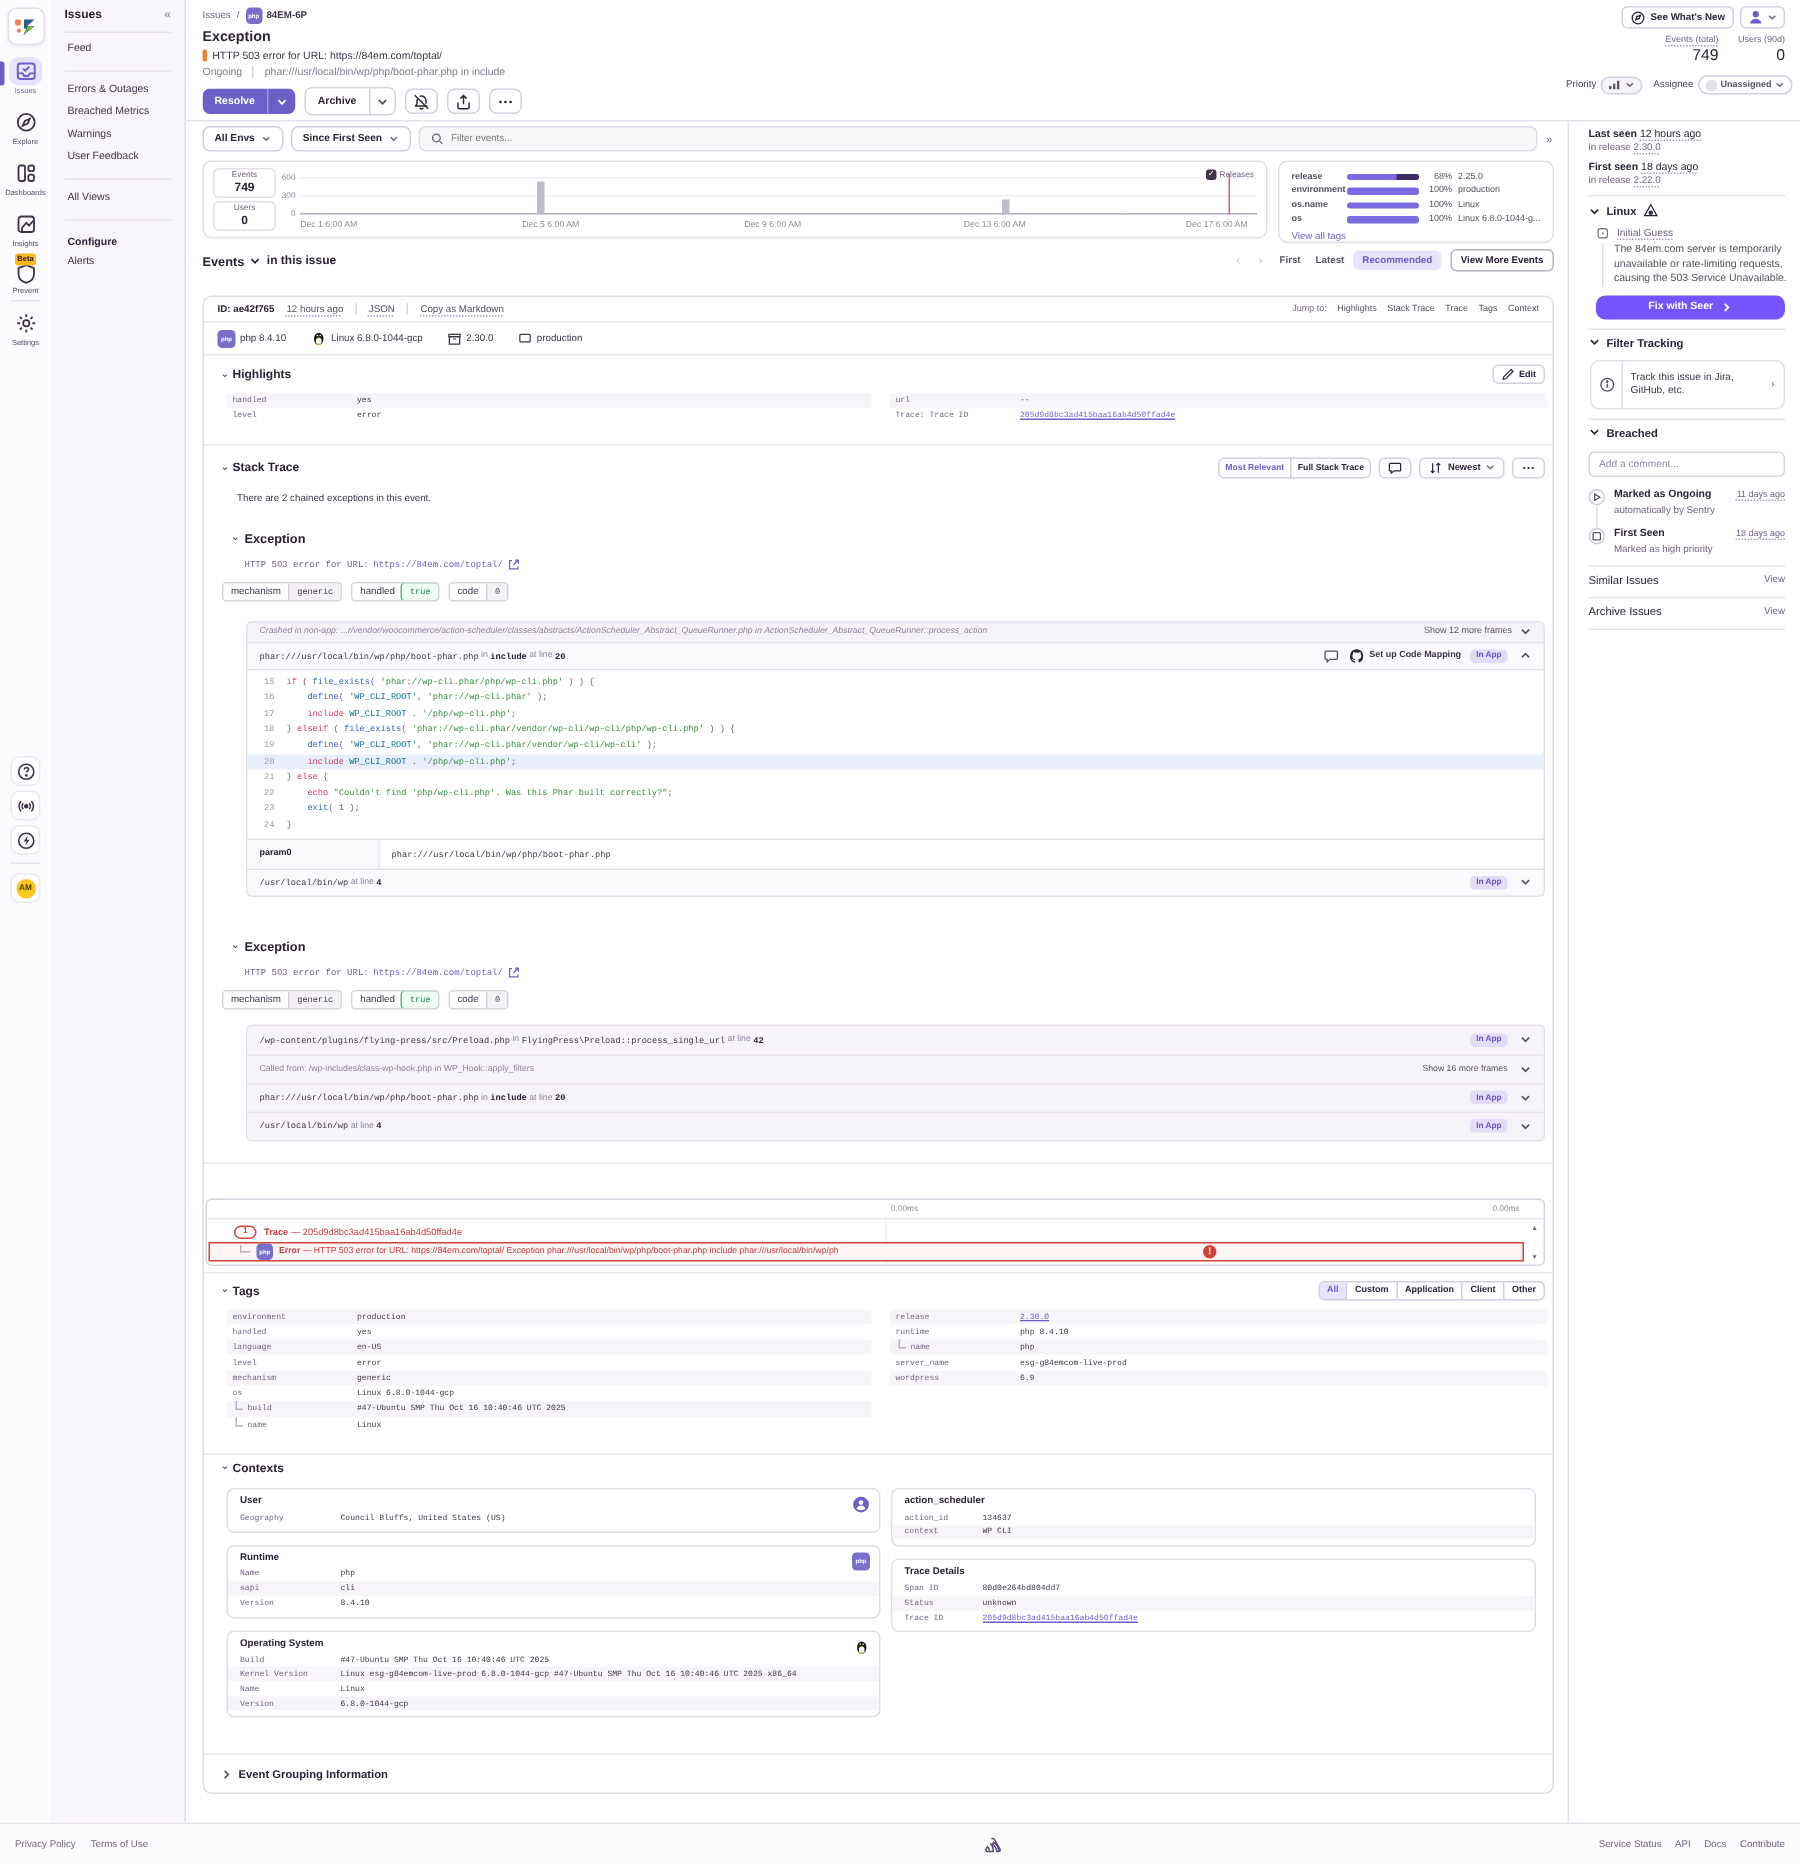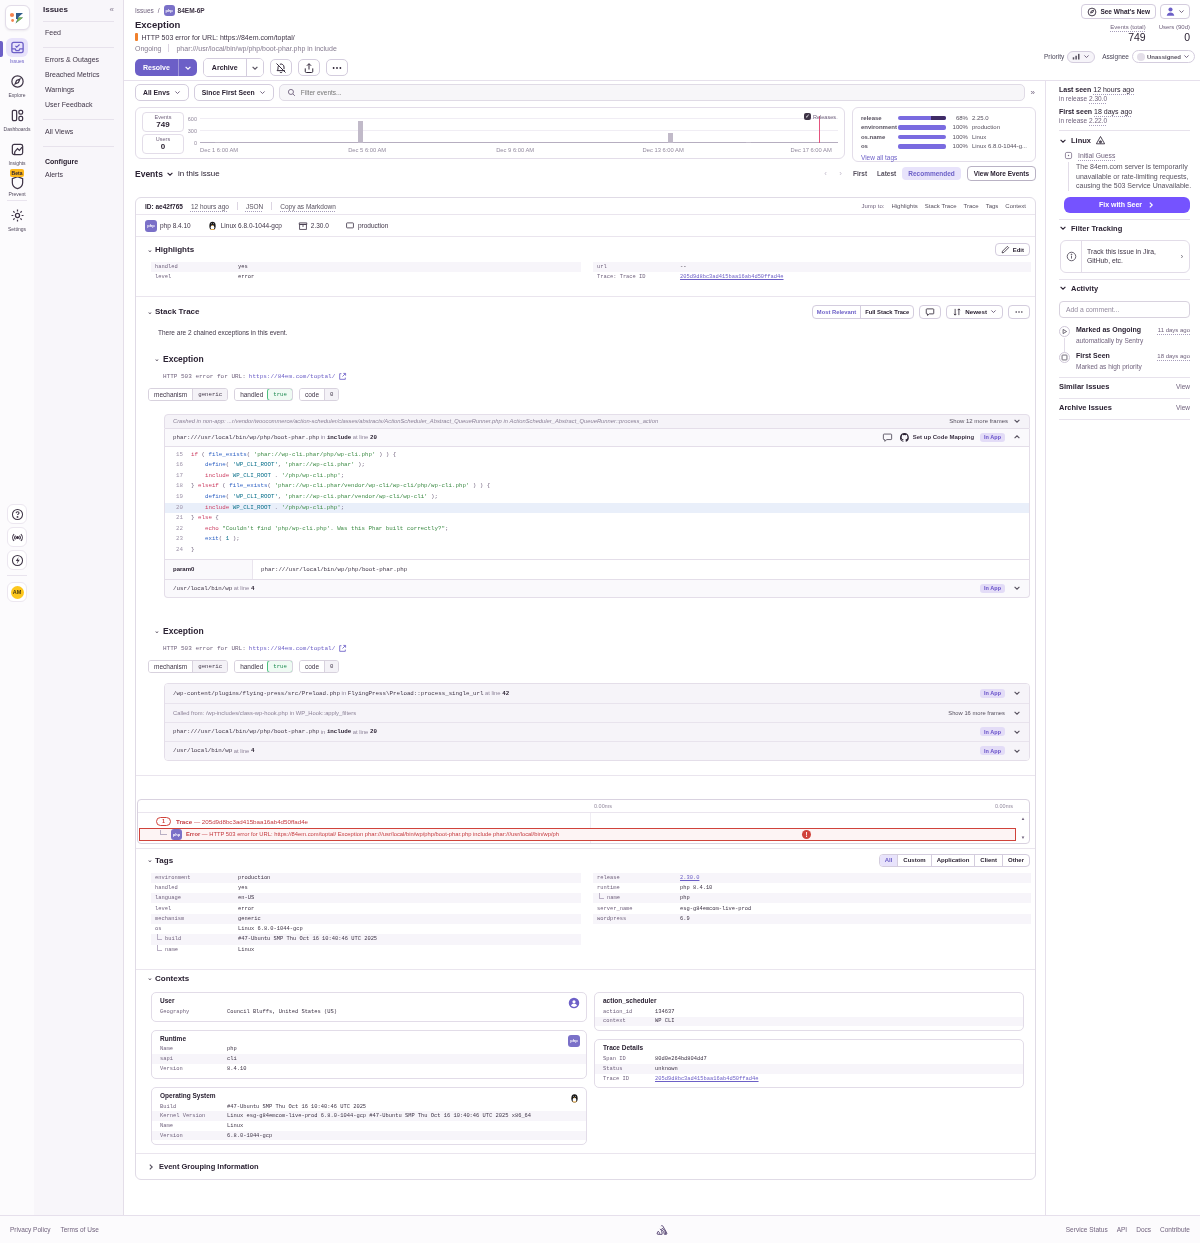--- a/index.html
+++ b/index.html
@@ -98,21 +98,21 @@
 .facet-row{display:flex;align-items:center;height:9.5px}
 .facet-label{width:37px;font-size:6px;color:#57515f;font-weight:bold}
 .facet-bar{width:48px;height:4.5px;border-radius:2px;background:#7a6be0;position:relative;overflow:hidden}
 .facet-bar i{position:absolute;right:0;top:0;bottom:0;background:#3f2b66;display:block}
 .facet-pct{width:22px;text-align:right;font-size:6px;color:#57515f}
 .facet-val{font-size:6px;color:#57515f;margin-left:4px;flex:1;white-space:nowrap;overflow:hidden}
 .viewtags{font-size:6.5px;color:#6c5fc7;margin-top:3px;cursor:pointer}
 
 .eventsbar{display:flex;align-items:center;margin-top:4px;height:15px}
 .eb-title{font-size:8.5px;font-weight:bold;color:#2b2233;display:flex;align-items:center;gap:3px}
-.eb-sub{font-size:8px;color:#2b2233;font-weight:normal;margin-left:4px}
+.eb-sub{font-size:8px;color:#2b2233;font-weight:bold;margin-left:4px}
 .eb-right{margin-left:auto;display:flex;align-items:center;gap:2px}
 .nav-chev{width:13px;height:13px;display:flex;align-items:center;justify-content:center;color:#c4bccd;font-size:8px}
 .eb-link{font-size:6.5px;font-weight:bold;color:#57515f;padding:2px 4px;cursor:pointer}
 .eb-link.selected{background:#e8e3fb;color:#6c5fc7;border-radius:4px;padding:3px 6px}
 .viewmore{height:15px;border:1px solid #b9b2c4;border-radius:4px;background:#fff;font-size:6.5px;font-weight:bold;color:#2b2233;display:flex;align-items:center;padding:0 6px;margin-left:4px;cursor:pointer}
 
 .eventcard{margin-top:16px;border:1px solid #e0dbe6;border-radius:6px;background:#fff;margin-bottom:10px}
 .idrow{height:17px;display:flex;align-items:center;gap:8px;padding:0 9px;border-bottom:1px solid #eae5ee;font-size:6.5px;color:#57515f}
 .id-main{font-weight:bold;color:#2b2233}
 .id-link{text-decoration:underline dotted #a79dbb;text-underline-offset:2px;cursor:pointer}
@@ -242,21 +242,21 @@
 .comment-box{margin-top:8px;border:1px solid #d8d2de;border-radius:4px;height:17px;display:flex;align-items:center;padding:0 6px;color:#938a9e;font-size:6.8px}
 .act-item{display:flex;align-items:flex-start;gap:6px;margin-top:8px;position:relative}
 .act-icon{width:11px;height:11px;border-radius:50%;background:#fff;border:1px solid #cfc7d8;color:#57515f;display:flex;align-items:center;justify-content:center;flex-shrink:0;z-index:1}
 .act-body{flex:1;min-width:0}
 .act-title-row{display:flex;align-items:baseline}
 .act-title{font-size:7px;font-weight:bold;color:#2b2233;white-space:nowrap}
 .act-time{margin-left:auto;font-size:6px;color:#71637e;text-decoration:underline dotted #a79dbb;text-underline-offset:1.5px;white-space:nowrap}
 .act-sub{font-size:6.5px;color:#71637e;margin-top:4px}
 .act-line{position:absolute;left:5px;top:12px;height:22px;border-left:1px solid #e2dce8}
 .rc-kv{display:flex;align-items:center;margin-top:2px}
-.rc-kv .t{font-size:7.5px;font-weight:bold;color:#2b2233}
+.rc-kv .t{font-size:7.5px;font-weight:normal;color:#2b2233}
 .rc-kv .v{margin-left:auto;font-size:6.5px;color:#71637e;cursor:pointer}
 
 .footer{position:absolute;left:0;right:0;bottom:0;height:28px;border-top:1px solid #e6e0ec;background:#fcfbfd;display:flex;align-items:center;padding:0 10px;font-size:6.5px;color:#71637e}
 .footer .fl{display:flex;gap:10px}
 .footer .fc{position:absolute;left:calc(50% + 62px);transform:translateX(-50%)}
 .footer .fr{margin-left:auto;display:flex;gap:9px}
 .footer span{cursor:pointer}
 </style>
 </head>
 <body>
@@ -1002,21 +1002,21 @@
                   <span class="kvk">server_name</span>
                   <span class="kvv">esg-g84emcom-live-prod</span>
                 </div>
                 <div class="kvrow alt">
                   <span class="kvk">wordpress</span>
                   <span class="kvv">6.9</span>
                 </div>
               </div>
           </div>
         </div>
-        <div class="section" style="padding:4px 5px 8px 11px">
+        <div class="section" style="padding:4px 5px 24px 11px">
           <div class="sec-head">
             <span class="sec-chev">⌄</span>
             <span class="sec-title">Contexts</span>
           </div>
           <div class="ctx-cols">
             <div class="ctx-col left" id="ctx-left">
                 <div class="ctxcard">
                   <div class="cc-title">User</div>
                   <span class="cc-icon">
                     <svg width="12" height="12" viewBox="0 0 16 16">
@@ -1163,21 +1163,21 @@
             </svg>
         </span>
         <span class="track-txt">Track this issue in Jira, GitHub, etc.</span>
         <span class="track-chev">›</span>
       </div>
       <div class="rc-divider"></div>
       <div class="rc-sec-head">
         <svg width="8" height="8" viewBox="0 0 10 10" fill="none" stroke="#2b2233" stroke-width="1.4">
             <path d="M2 3.5 5 6.5 8 3.5"></path>
           </svg>
-        <span>Activity</span>
+        <span>Breached</span>
       </div>
       <div class="comment-box">
           <span>Add a comment...</span>
         </div>
       <div class="act-item">
         <span class="act-line"></span>
         <span class="act-icon">
           <svg width="7" height="7" viewBox="0 0 10 10" fill="none" stroke="#57515f" stroke-width="1.2">
               <path d="M3 2l5 3-5 3z"></path>
             </svg>

